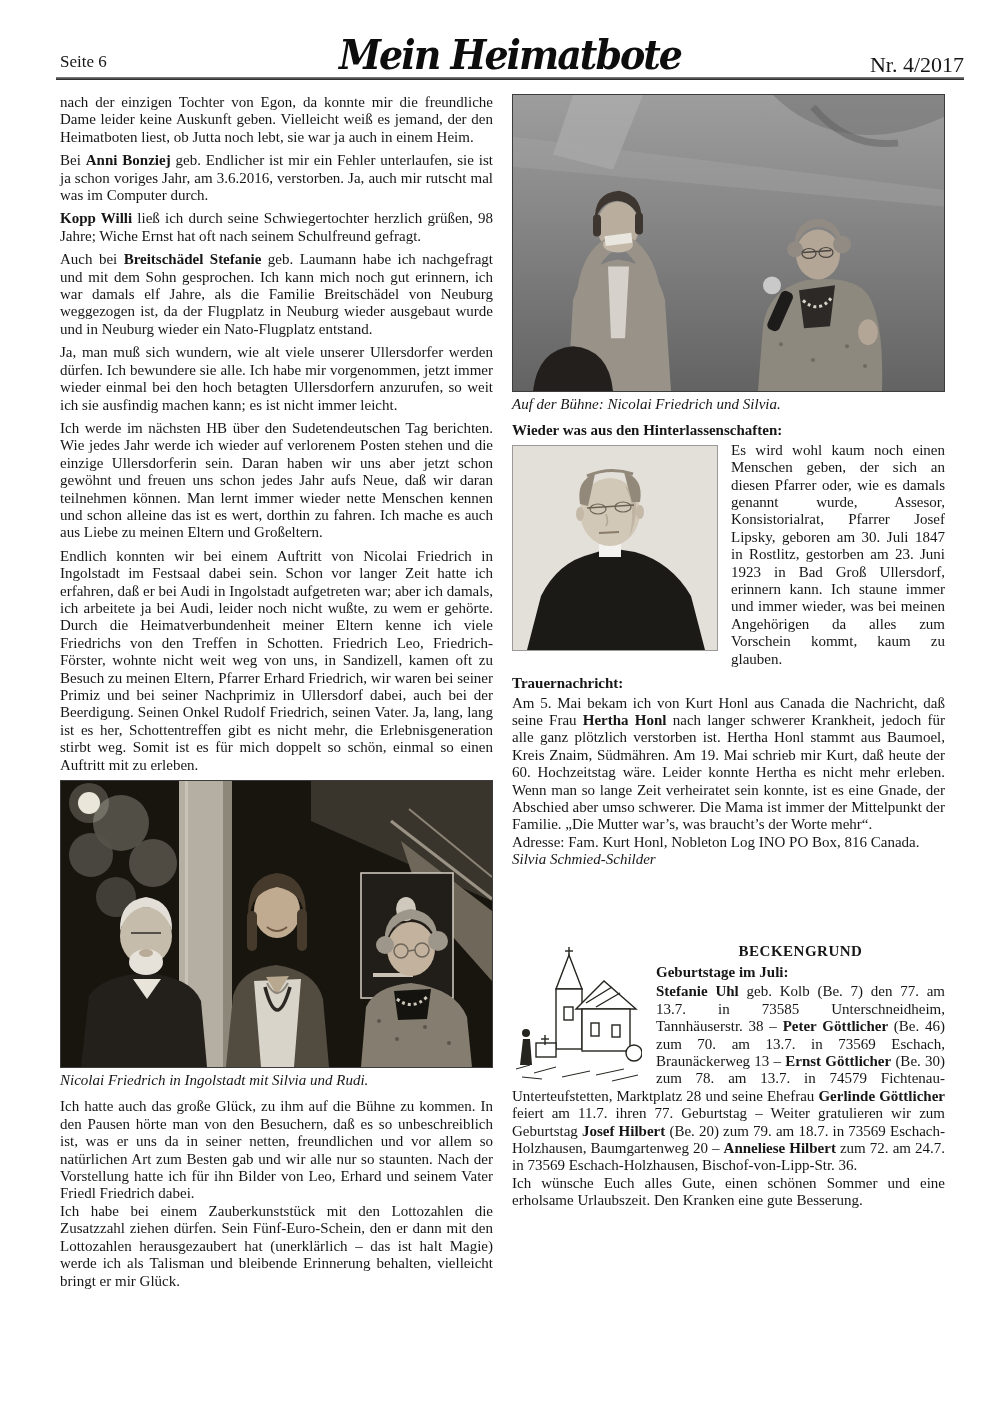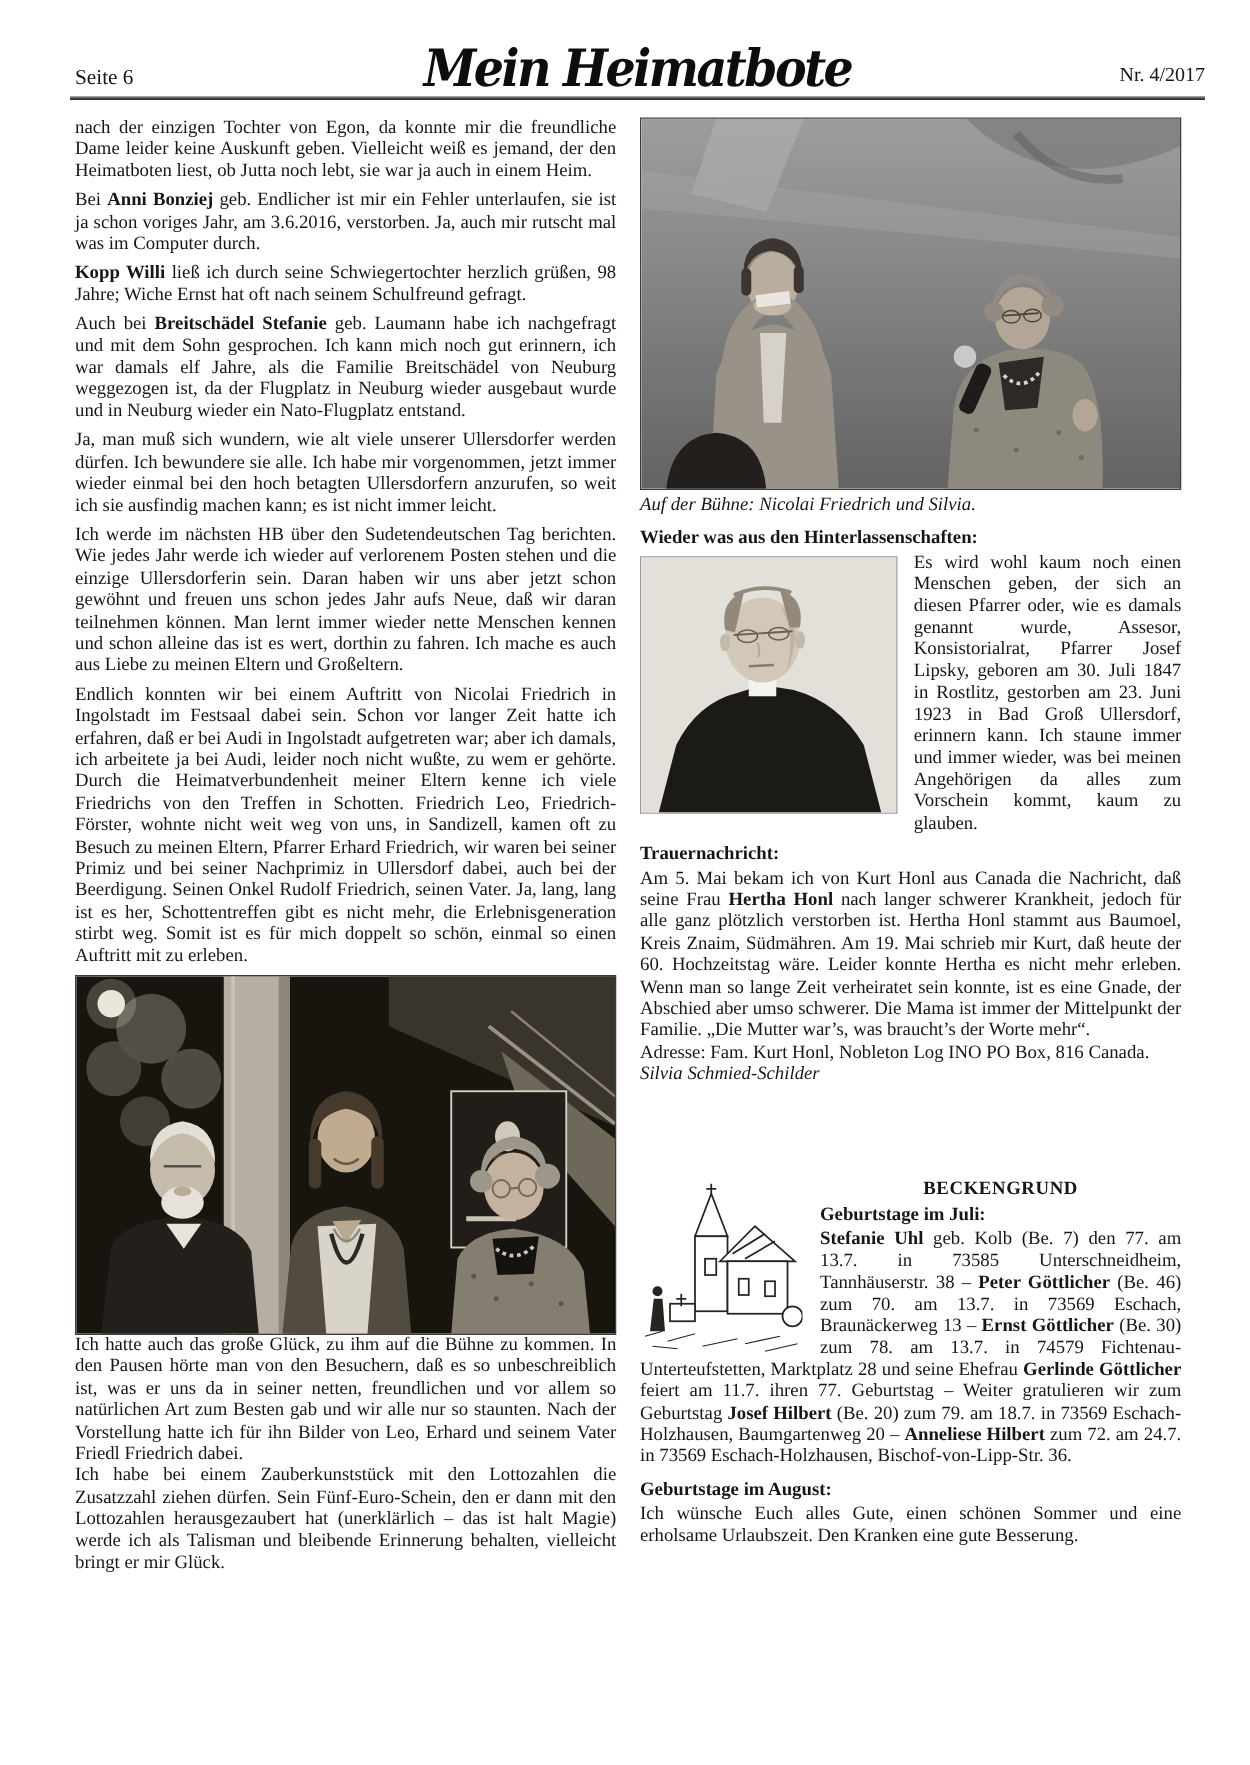--- a/index.html
+++ b/index.html
@@ -3,21 +3,21 @@
 <meta charset="utf-8">
 <style>
   html,body{margin:0;padding:0;background:#f2f2f2;}
   .page{
     position:relative;width:1000px;height:1412px;background:#ffffff;
     font-family:"Liberation Serif","DejaVu Serif",serif;color:#161616;
     margin:0 auto;overflow:hidden;padding-left:20px;
   }
   
   .hdr-page{position:absolute;left:60px;top:52px;font-size:17px;}
-  .hdr-issue{position:absolute;right:56px;top:52px;font-size:16px;}
+  .hdr-issue{position:absolute;right:56px;top:52px;font-size:22px;}
   .masthead{
     position:absolute;left:0;right:0;top:32px;text-align:center;
     font-family:"DejaVu Serif",serif;font-weight:bold;font-style:italic;
     font-size:38px;letter-spacing:-2px;transform:scaleY(1.08);color:#0d0d0d;
   }
   .hdr-rule{position:absolute;left:56px;right:56px;top:77px;height:3px;
     background:linear-gradient(#8a8a8a,#1f1f1f);}
   
   .col{position:absolute;top:94px;width:433px;font-size:15px;line-height:17.4px;
     text-align:justify;hyphens:auto;}
@@ -105,20 +105,21 @@
       <polygon points="333,210 370,208 366,238 337,239" fill="#15130f"></polygon>
       <path d="M336,218 Q351,230 366,216" stroke="#cfc9bd" stroke-width="3" fill="none" stroke-dasharray="3,3"></path>
       <ellipse cx="350" cy="168" rx="24" ry="27" fill="#c3b29d"></ellipse>
       <path d="M324,168 Q320,132 350,128 Q380,132 376,166 Q372,140 350,138 Q328,140 324,168 Z" fill="#9d968a"></path>
       <circle cx="324" cy="164" r="9" fill="#9d968a"></circle>
       <circle cx="377" cy="160" r="10" fill="#9d968a"></circle>
       <circle cx="340" cy="170" r="7" fill="none" stroke="#6f675c" stroke-width="1.5"></circle>
       <circle cx="361" cy="169" r="7" fill="none" stroke="#6f675c" stroke-width="1.5"></circle>
       <line x1="347" y1="170" x2="354" y2="169" stroke="#6f675c" stroke-width="1.5"></line>
     </svg>
+    <div class="caption">Nicolai Friedrich in Ingolstadt mit Silvia und Rudi.</div>
 
     <p class="m0">Ich hatte auch das große Glück, zu ihm auf die Bühne zu kommen. In den Pausen hörte man von den Besuchern, daß es so unbeschreiblich ist, was er uns da in seiner netten, freundlichen und vor allem so natürlichen Art zum Besten gab und wir alle nur so staunten. Nach der Vorstellung hatte ich für ihn Bilder von Leo, Erhard und seinem Vater Friedl Friedrich dabei.</p>
     <p class="m0">Ich habe bei einem Zauberkunststück mit den Lottozahlen die Zusatzzahl ziehen dürfen. Sein Fünf-Euro-Schein, den er dann mit den Lottozahlen herausgezaubert hat (unerklärlich – das ist halt Magie) werde ich als Talisman und bleibende Erinnerung behalten, vielleicht bringt er mir Glück.</p>
   </div>
 
   <div class="col col-right">
 
     <svg class="photo photo-stage" viewBox="0 0 431 297" preserveAspectRatio="none">
       <defs>
         <linearGradient id="sg" x1="0" y1="0" x2="0" y2="1">
@@ -222,18 +223,17 @@
           <line x1="22" y1="128" x2="44" y2="122"></line>
           <line x1="50" y1="132" x2="78" y2="126"></line>
           <line x1="84" y1="130" x2="112" y2="124"></line>
           <line x1="100" y1="136" x2="126" y2="130"></line>
           <line x1="10" y1="132" x2="30" y2="134"></line>
         </g>
       </svg>
       <div class="beck-title">BECKENGRUND</div>
       <div class="subhead" style="margin-top:0">Geburtstage im Juli:</div>
       <p class="m0"><span style="font-weight: bold;">Stefanie Uhl</span><span> geb. Kolb (Be. 7) den 77. am 13.7. in 73585 Unterschneidheim, Tannhäuserstr. 38 – </span><span style="font-weight: bold;">Peter Göttlicher</span><span> (Be. 46) zum 70. am 13.7. in 73569 Eschach, Braunäckerweg 13 – </span><span style="font-weight: bold;">Ernst Göttlicher</span><span> (Be. 30) zum 78. am 13.7. in 74579 Fichtenau-Unterteufstetten, Marktplatz 28 und seine Ehefrau </span><span style="font-weight: bold;">Gerlinde Göttlicher</span><span> feiert am 11.7. ihren 77. Geburtstag – Weiter gratulieren wir zum Geburtstag </span><span style="font-weight: bold;">Josef Hilbert</span><span> (Be. 20) zum 79. am 18.7. in 73569 Eschach-Holzhausen, Baumgartenweg 20 – </span><span style="font-weight: bold;">Anneliese Hilbert</span><span> zum 72. am 24.7. in 73569 Eschach-Holzhausen, Bischof-von-Lipp-Str. 36.</span></p>
-      <div class="subhead" style="margin-top:9px">Geburtstage im August:</div>
       <p class="m0">Ich wünsche Euch alles Gute, einen schönen Sommer und eine erholsame Urlaubszeit. Den Kranken eine gute Besserung.</p>
     </div>
   </div>
 
 </div>
 
 </body></html>

